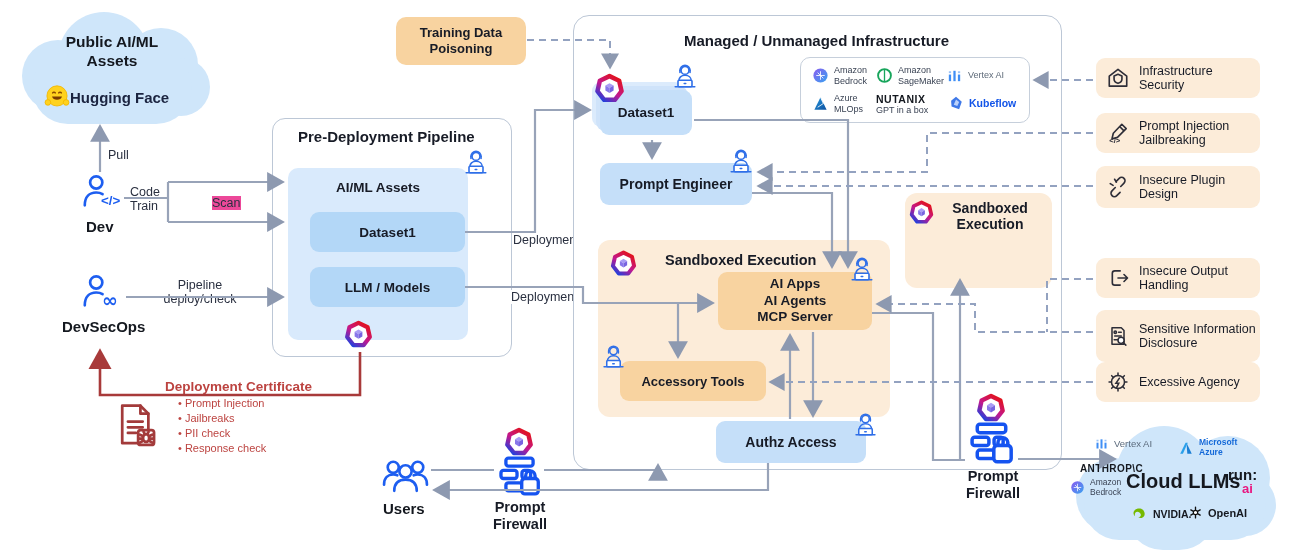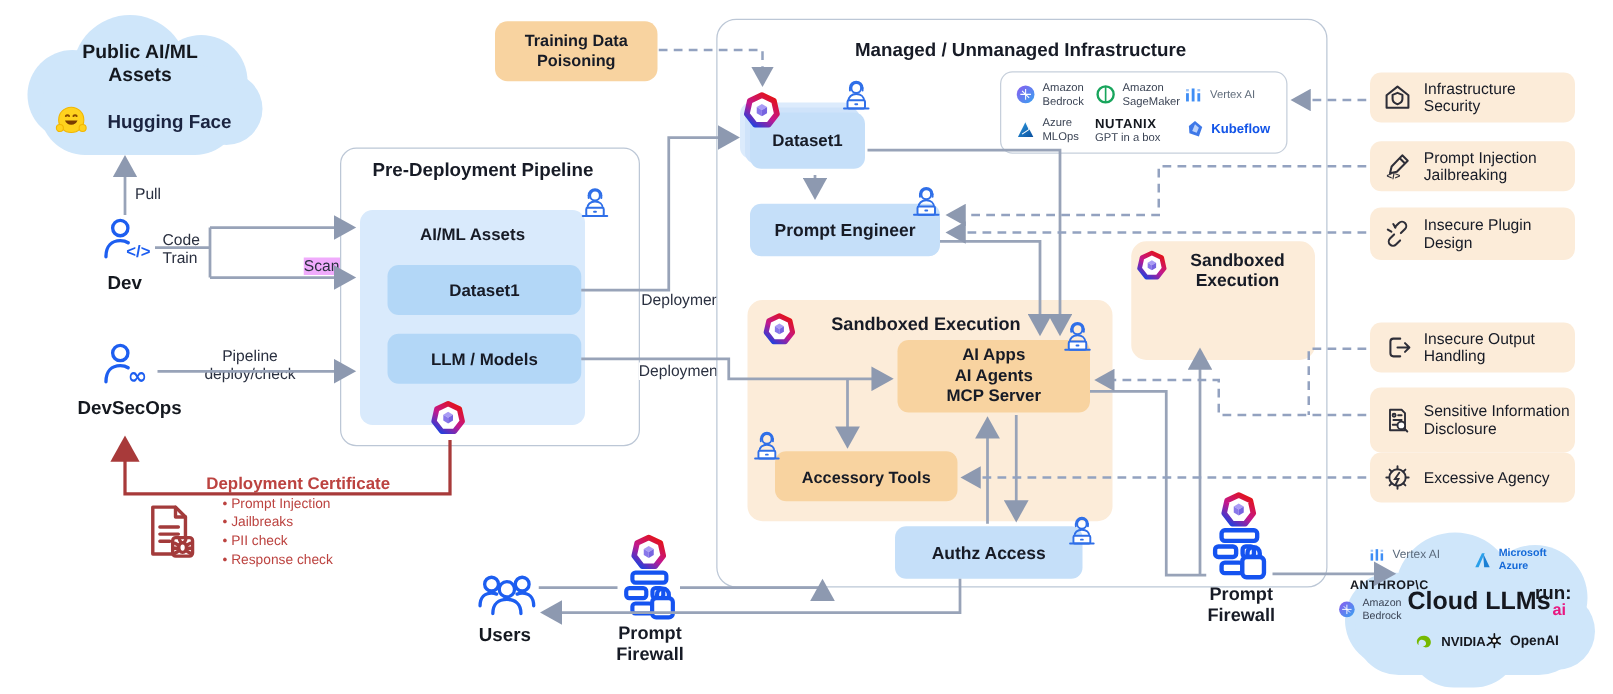--- a/index.html
+++ b/index.html
@@ -211,21 +211,21 @@
   <div class="abs cloud" style="left:12px;top:6px;width:200px;height:128px;">
     <i style="left:10px;top:34px;width:72px;height:72px;"></i>
     <i style="left:46px;top:6px;width:92px;height:92px;"></i>
     <i style="left:112px;top:22px;width:74px;height:74px;"></i>
     <i style="left:140px;top:52px;width:58px;height:58px;"></i>
     <i style="left:20px;top:46px;width:160px;height:72px;border-radius:40px;"></i>
     <div class="abs" style="left:0;top:26px;width:200px;text-align:center;font-weight:700;font-size:15.5px;color:#14181f;line-height:19px;">
       <div>Public AI/ML</div>
       <div>Assets</div>
     </div>
-    <div class="abs" style="left:32px;top:78px;display:flex;align-items:center;gap:16px;">
+    <div class="abs" style="left:32px;top:78px;display:flex;align-items:center;gap:0;">
       <svg class="sicon" width="26" height="26">
           <use href="#sym-hf"></use>
         </svg>
       <span style="font-weight:700;font-size:15px;color:#1b2440;">Hugging Face</span>
     </div>
   </div>
 
   <div class="icon-layer" style="left:80px;top:172px;">
     <svg class="sicon" width="42" height="40">
         <use href="#sym-dev"></use>
@@ -238,21 +238,21 @@
         <use href="#sym-devsecops"></use>
       </svg>
   </div>
   <div class="blbl" style="left:62px;top:318px;">DevSecOps</div>
 
   <div class="lbl" style="left:108px;top:148px;">Pull</div>
   <div class="lbl" style="left:130px;top:186px;background:#fff;line-height:13.5px;">
     <div>Code</div>
       <div>Train</div>
   </div>
-  <div class="lbl" style="left:212px;top:206px;background:#f0abfc;margin-left:31px;">Scan</div>
+  <div class="lbl" style="left:212px;top:196px;background:#ec4899;">Scan</div>
   <div class="lbl" style="left:150px;top:278px;width:100px;text-align:center;line-height:14px;background:transparent;">
     <div style="background:#fff;display:inline-block;">Pipeline</div><br>
     <div style="background:#fff;display:inline-block;">deploy/check</div>
   </div>
 
   <div class="abs redtxt" style="left:165px;top:379px;font-size:13.5px;font-weight:600;">Deployment Certificate</div>
   <div class="abs redtxt" style="left:178px;top:396px;font-size:11px;line-height:15px;">
     <div>• <span>Prompt Injection</span></div>
     <div>• <span>Jailbreaks</span></div>
     <div>• <span>PII check</span></div>

